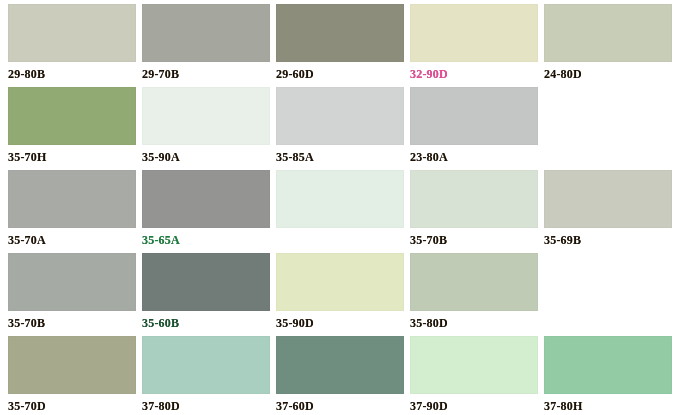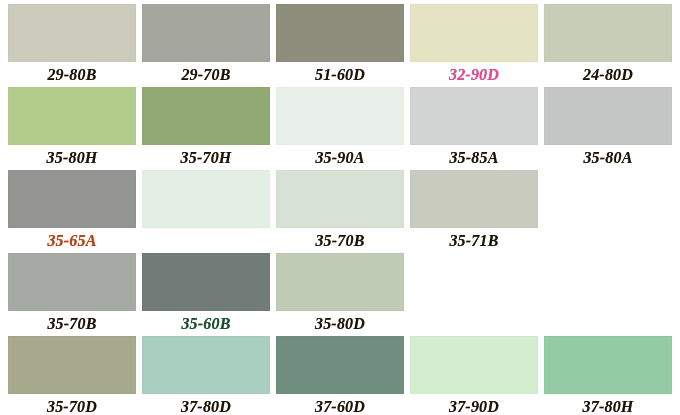--- a/index.html
+++ b/index.html
@@ -42,108 +42,110 @@
   }
   .swatch-chip {
     width: 128px;
     height: 58px;
     flex: 0 0 auto;
     box-shadow: inset 0 0 0 1px rgba(0,0,0,0.015);
   }
   .swatch-label {
     height: 25px;
     line-height: 25px;
-    text-align: center;
-    font-size: 16px;
+    font-size: 12px;
     font-weight: bold;
     color: #1d1206;
     letter-spacing: 0.2px;
     white-space: nowrap;
     text-shadow: 0 0 0.5px rgba(29,18,6,0.55);
-    font-style: italic;
   }
 </style>
 </head>
 <body style="background-color: rgb(255, 255, 255);">
 
 <div id="swatch-chart">
 
   <div class="swatch-row">
     <div class="swatch-cell">
       <div class="swatch-chip" style="background-color: rgb(204, 204, 189);"></div>
       <div class="swatch-label" style="color: rgb(29, 18, 6);">29-80B</div>
     </div>
     <div class="swatch-cell">
       <div class="swatch-chip" style="background-color: rgb(165, 166, 158);"></div>
       <div class="swatch-label" style="color: rgb(29, 18, 6);">29-70B</div>
     </div>
     <div class="swatch-cell">
       <div class="swatch-chip" style="background-color: rgb(141, 141, 124);"></div>
-      <div class="swatch-label" style="color: rgb(29, 18, 6);">51-60D</div>
+      <div class="swatch-label" style="color: rgb(29, 18, 6);">29-60D</div>
     </div>
     <div class="swatch-cell">
       <div class="swatch-chip" style="background-color: rgb(228, 228, 197);"></div>
       <div class="swatch-label" style="color: #ec4899;">32-90D</div>
     </div>
     <div class="swatch-cell">
       <div class="swatch-chip" style="background-color: rgb(200, 205, 184);"></div>
       <div class="swatch-label" style="color: rgb(29, 18, 6);">24-80D</div>
     </div>
   </div>
 
   <div class="swatch-row">
-    <div class="swatch-cell">
-      <div class="swatch-chip" style="background-color: rgb(178, 204, 140);"></div>
-      <div class="swatch-label" style="color: rgb(29, 18, 6);">35-80H</div>
-    </div>
     <div class="swatch-cell">
       <div class="swatch-chip" style="background-color: rgb(145, 169, 114);"></div>
       <div class="swatch-label" style="color: rgb(29, 18, 6);">35-70H</div>
     </div>
     <div class="swatch-cell">
       <div class="swatch-chip" style="background-color: rgb(233, 239, 233);"></div>
       <div class="swatch-label" style="color: rgb(29, 18, 6);">35-90A</div>
     </div>
     <div class="swatch-cell">
       <div class="swatch-chip" style="background-color: rgb(210, 212, 211);"></div>
       <div class="swatch-label" style="color: rgb(29, 18, 6);">35-85A</div>
     </div>
     <div class="swatch-cell">
       <div class="swatch-chip" style="background-color: rgb(195, 198, 197);"></div>
-      <div class="swatch-label" style="color: rgb(29, 18, 6);">35-80A</div>
+      <div class="swatch-label" style="color: rgb(29, 18, 6);">23-80A</div>
     </div>
   </div>
 
   <div class="swatch-row">
     <div class="swatch-cell">
+      <div class="swatch-chip" style="background-color: rgb(168, 170, 166);"></div>
+      <div class="swatch-label" style="color: rgb(29, 18, 6);">35-70A</div>
+    </div>
+    <div class="swatch-cell">
       <div class="swatch-chip" style="background-color: rgb(148, 149, 147);"></div>
-      <div class="swatch-label" style="color: #c2410c;">35-65A</div>
+      <div class="swatch-label" style="color: #15803d;">35-65A</div>
     </div>
     <div class="swatch-cell">
       <div class="swatch-chip" style="background-color: rgb(227, 238, 229);"></div>
       <div class="swatch-label" style="color: rgb(29, 18, 6); margin-top: 45px;">35-92B</div>
     </div>
     <div class="swatch-cell">
       <div class="swatch-chip" style="background-color: rgb(215, 226, 212);"></div>
       <div class="swatch-label" style="color: rgb(29, 18, 6);">35-70B</div>
     </div>
     <div class="swatch-cell">
       <div class="swatch-chip" style="background-color: rgb(200, 203, 189);"></div>
-      <div class="swatch-label" style="color: rgb(29, 18, 6);">35-71B</div>
+      <div class="swatch-label" style="color: rgb(29, 18, 6);">35-69B</div>
     </div>
   </div>
 
   <div class="swatch-row">
     <div class="swatch-cell">
       <div class="swatch-chip" style="background-color: rgb(165, 170, 165);"></div>
       <div class="swatch-label" style="color: rgb(29, 18, 6);">35-70B</div>
     </div>
     <div class="swatch-cell">
       <div class="swatch-chip" style="background-color: rgb(113, 123, 120);"></div>
       <div class="swatch-label" style="color: #14532d;">35-60B</div>
+    </div>
+    <div class="swatch-cell">
+      <div class="swatch-chip" style="background-color: rgb(226, 232, 194);"></div>
+      <div class="swatch-label" style="color: rgb(29, 18, 6);">35-90D</div>
     </div>
     <div class="swatch-cell">
       <div class="swatch-chip" style="background-color: rgb(191, 203, 181);"></div>
       <div class="swatch-label" style="color: rgb(29, 18, 6);">35-80D</div>
     </div>
   </div>
 
   <div class="swatch-row">
     <div class="swatch-cell">
       <div class="swatch-chip" style="background-color: rgb(167, 169, 141);"></div>

